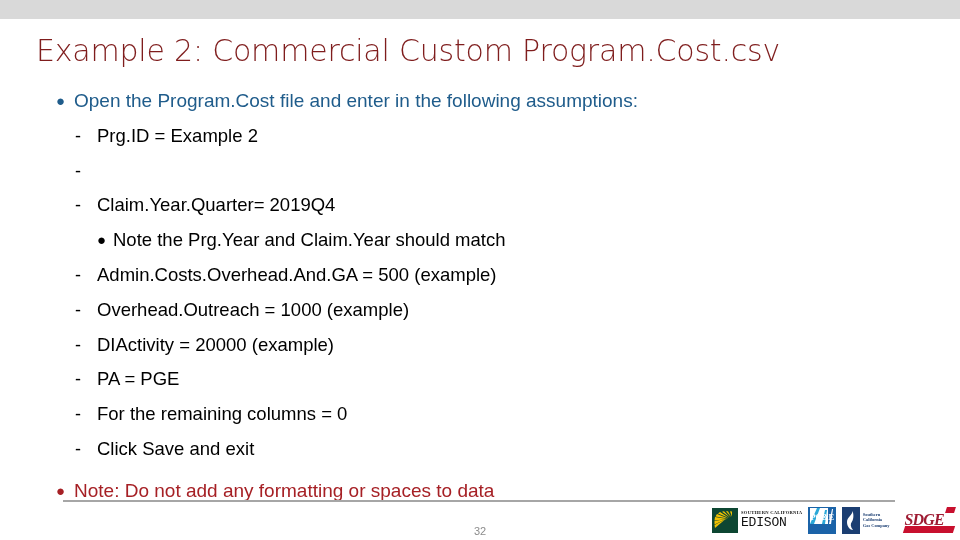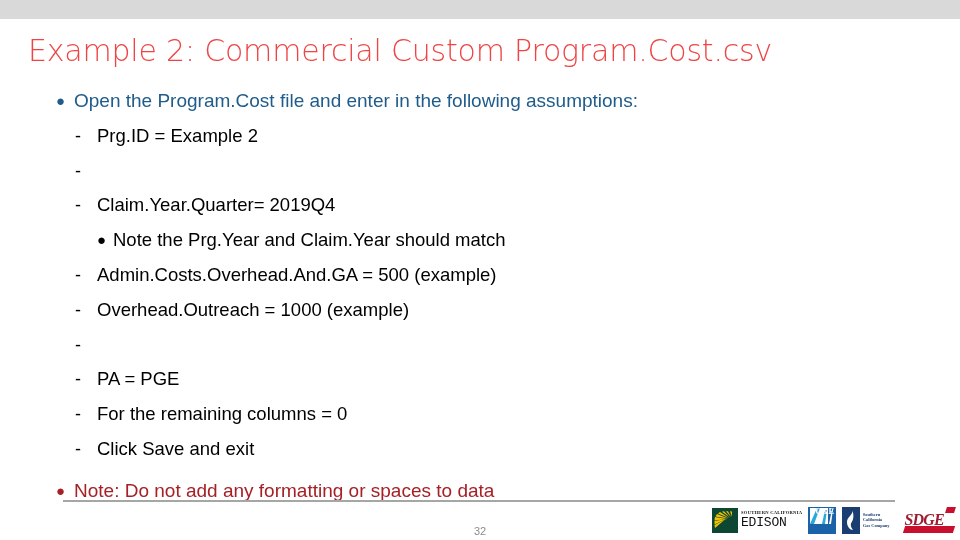--- a/index.html
+++ b/index.html
@@ -28,28 +28,28 @@
     left: 0;
     top: 0;
     width: 960px;
     height: 19px;
     background: #d9d9d9;
   }
 
   
   .slide-title {
     position: absolute;
-    left: 28px;
+    left: 36px;
     top: 31px;
     width: 900px;
     font-family: "DejaVu Sans", sans-serif;
     font-size: 30px;
     font-weight: 300;
     letter-spacing: -0.2px;
-    color: #ef4444;
+    color: #7f1d1d;
     line-height: 40px;
     white-space: nowrap;
   }
 
   
   .body-list {
     position: absolute;
     left: 0;
     top: 84px;
     width: 960px;
@@ -200,21 +200,22 @@
   
   .pge-box {
     width: 28px; height: 27px;
     background: #1b63a8;
     position: relative;
     overflow: hidden;
     flex: none;
     display: flex;
     flex-direction: column;
     align-items: center;
-    padding-bottom: 1px;
+    justify-content: flex-end;
+    padding-bottom: 12px;
     box-sizing: border-box;
   }
   .pge-art {
     position: absolute;
     left: 2px; top: 1.5px;
     width: 24px; height: 16px;
     background: #ffffff;
     overflow: hidden;
   }
   .pge-label {
@@ -325,20 +326,21 @@
       <span class="tx">Admin.Costs.Overhead.And.GA = 500 (example)</span>
     </div>
 
     <div class="line lvl2">
       <span class="mk">-</span>
       <span class="tx">Overhead.Outreach = 1000 (example)</span>
     </div>
 
     <div class="line lvl2">
       <span class="mk">-</span>
+      <span class="tx">DIActivity = 20000 (example)</span>
     </div>
 
     <div class="line lvl2">
       <span class="mk">-</span>
       <span class="tx">PA = PGE</span>
     </div>
 
     <div class="line lvl2">
       <span class="mk">-</span>
       <span class="tx">For the remaining columns = 0</span>

